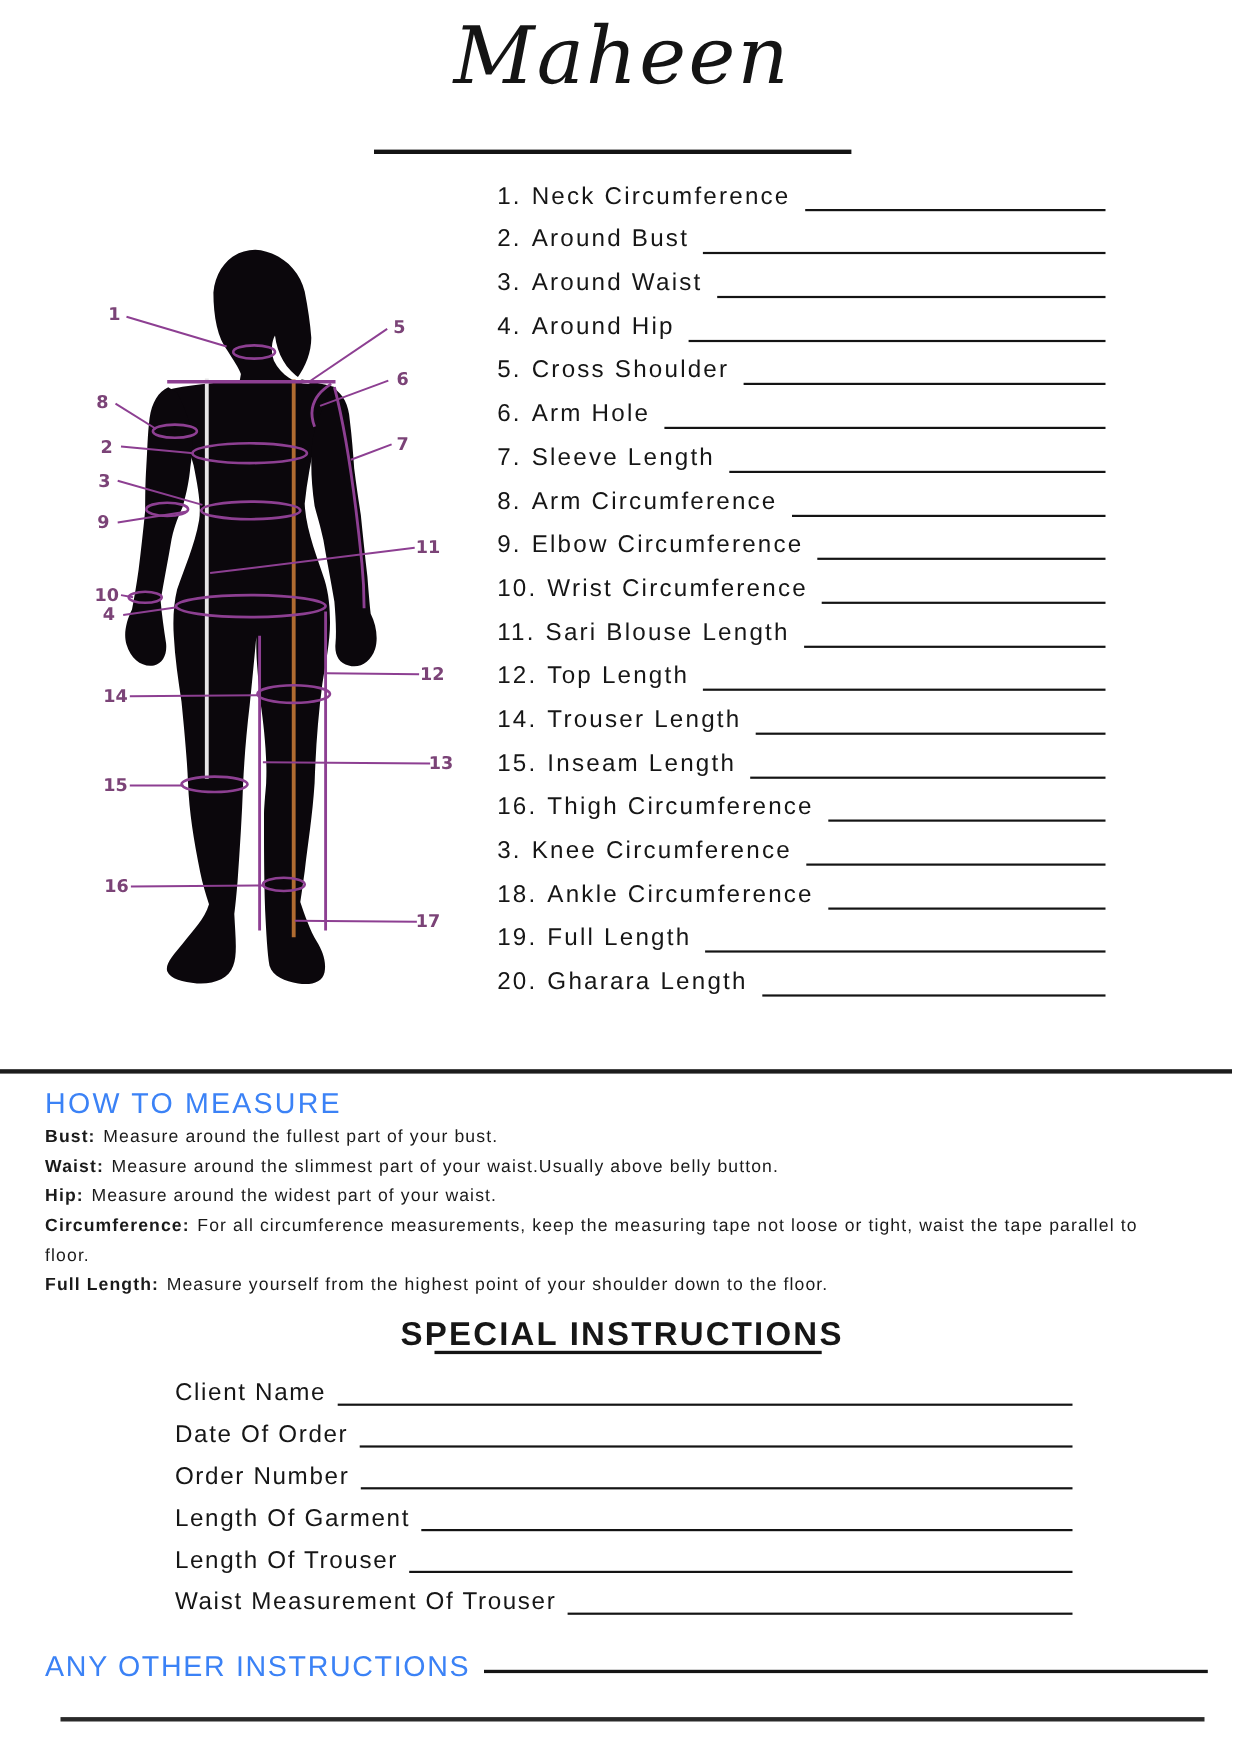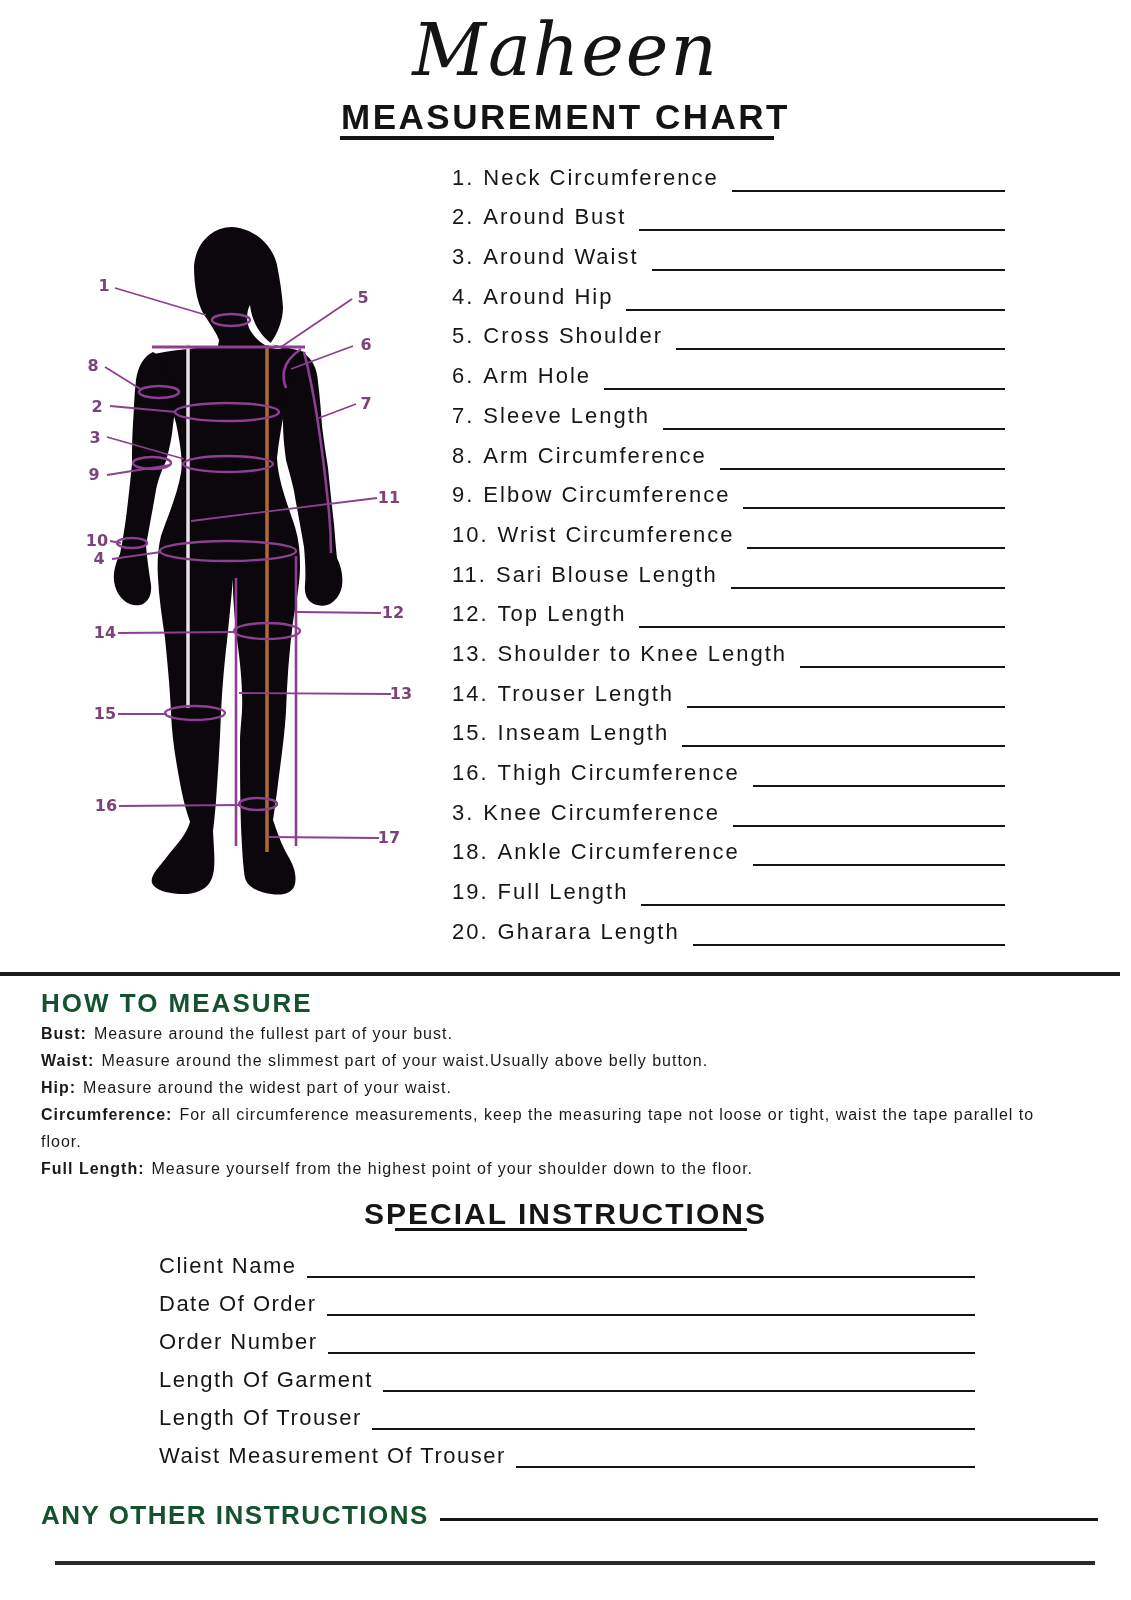--- a/index.html
+++ b/index.html
@@ -47,21 +47,21 @@
   .mrow .fill {
     flex: 1 1 auto;
     border-bottom: 2.5px solid #141414;
     margin: 0 0 3px 13px;
     min-width: 30px;
   }
 
   
   .divider { position: absolute; top: 972px; left: 0; width: 1120px; height: 3.5px; background: #1c1c1c; }
 
-  .h2 { position: absolute; font-size: 26px; font-weight: bold; letter-spacing: 2px; color: #14532d; white-space: nowrap; }
+  .h2 { position: absolute; font-size: 26px; font-weight: normal; letter-spacing: 2px; color: #3b82f6; white-space: nowrap; }
   .htm-heading { left: 41px; top: 988px; }
 
   .rules {
     position: absolute; left: 41px; top: 1020px; width: 1035px;
     font-size: 16px; letter-spacing: 1px; line-height: 27px; color: #1a1a1a;
   }
   .rules .term { font-weight: bold; margin-right: 7px; }
 
   .si-heading {
     position: absolute; top: 1197px; left: 0; width: 100%;
@@ -102,21 +102,20 @@
     font-size: 16px; font-weight: bold;
     text-anchor: middle;
   }
 </style>
 </head>
 <body>
 
 <div class="page">
 
   <div class="brand">Maheen</div>
-  <div class="chart-title">MEASUREMENT CHART</div>
   <div class="title-underline"></div>
 
   <div class="figure-wrap">
     <svg width="440" height="920" viewBox="0 0 440 920">
 
       <path class="silhouette" d="
         M 232 227
         C 252 228 272 243 277 265
         C 280 280 282 294 283 307
         C 283 320 278 333 270 344
@@ -321,25 +320,20 @@
         <span class="num">11.</span>
         <span class="lbl">Sari Blouse Length</span>
         <span class="fill"></span>
       </div>
     <div class="mrow">
         <span class="num">12.</span>
         <span class="lbl">Top Length</span>
         <span class="fill"></span>
       </div>
     <div class="mrow">
-        <span class="num">13.</span>
-        <span class="lbl">Shoulder to Knee Length</span>
-        <span class="fill"></span>
-      </div>
-    <div class="mrow">
         <span class="num">14.</span>
         <span class="lbl">Trouser Length</span>
         <span class="fill"></span>
       </div>
     <div class="mrow">
         <span class="num">15.</span>
         <span class="lbl">Inseam Length</span>
         <span class="fill"></span>
       </div>
     <div class="mrow">

